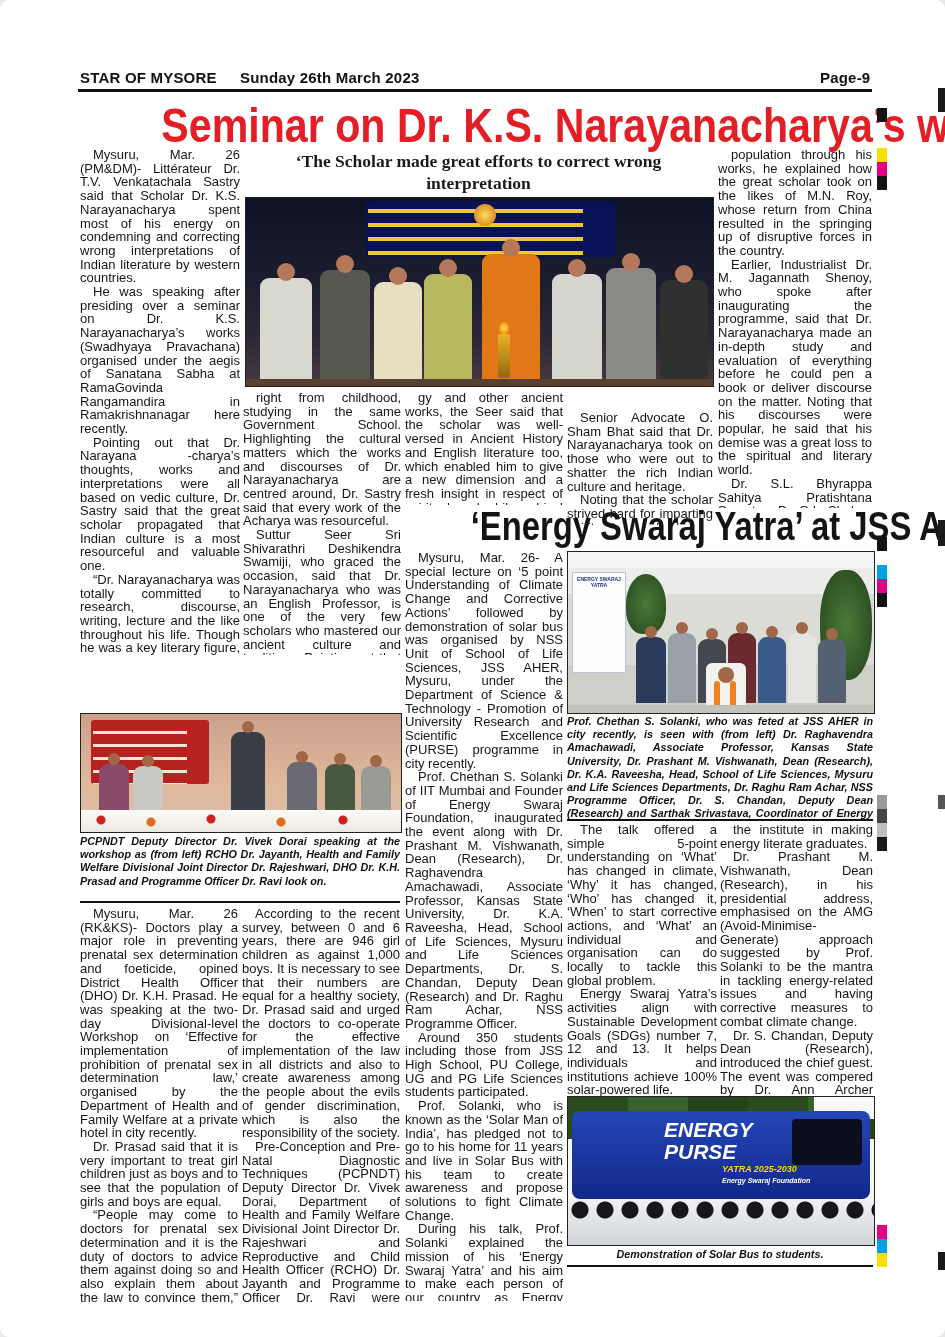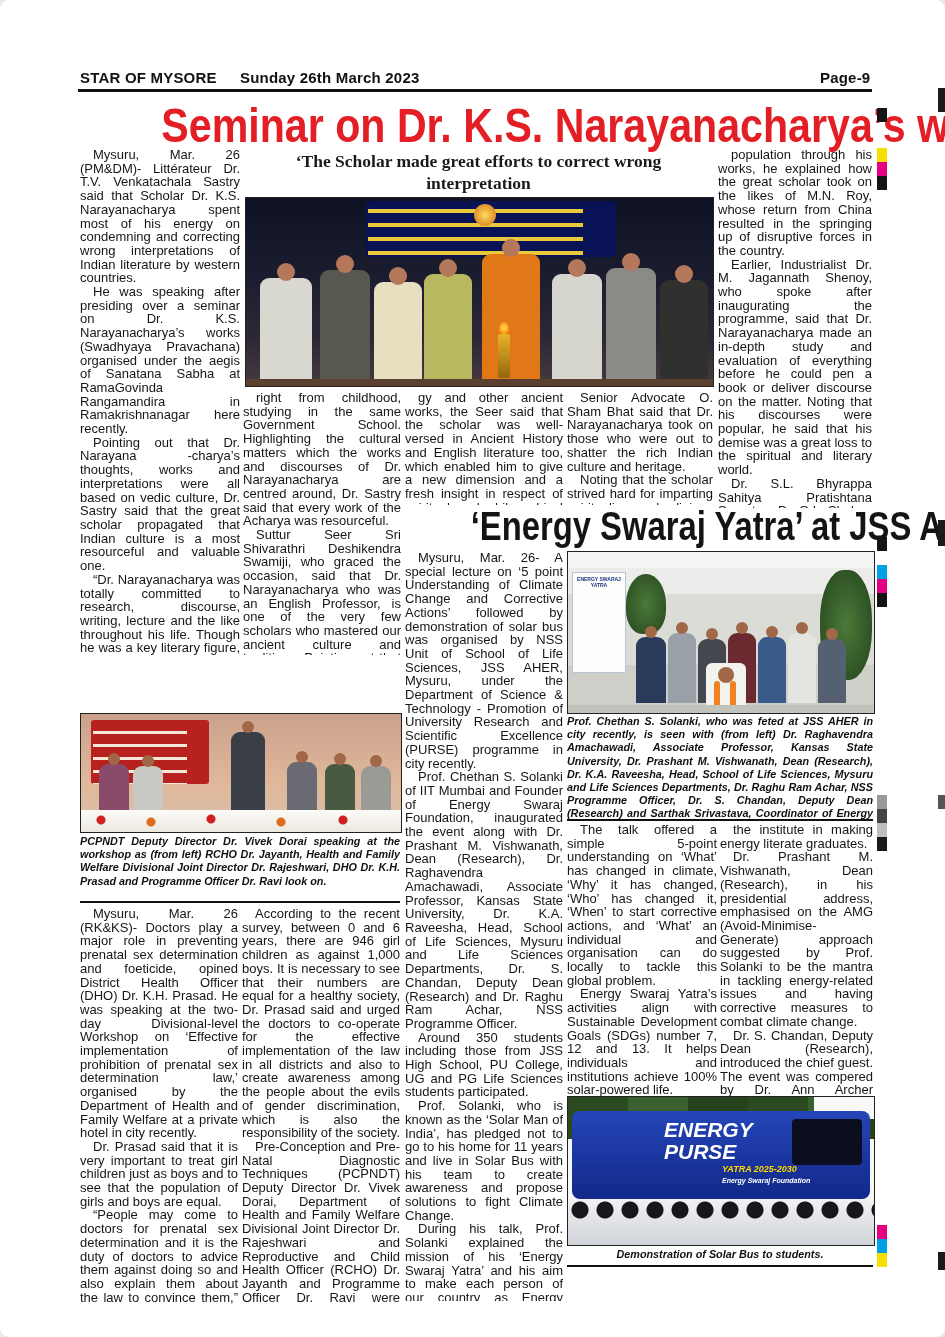--- a/index.html
+++ b/index.html
@@ -79,21 +79,21 @@
       <p>“Dr. Narayanacharya was totally committed to research, discourse, writing, lecture and the like throughout his life. Though he was a key literary figure, it is disappointing to note that the scholar was more identified with mythology only,” he said.</p>
       <p>Recalling his association with Dr. Narayanacharya, he said that both of them were from Kanakapura and were friends</p>
     </div>
   <div class="col" style="left:243px;top:391px;width:158px;height:264px;">
       <p>right from childhood, studying in the same Government School. Highlighting the cultural matters which the works and discourses of Dr. Narayanacharya are centred around, Dr. Sastry said that every work of the Acharya was resourceful.</p>
       <p>Suttur Seer Sri Shivarathri Deshikendra Swamiji, who graced the occasion, said that Dr. Narayanacharya who was an English Professor, is one of the very few scholars who mastered our ancient culture and traditions. Pointing out that Dr. Narayanacharya was an authoritative figure on mytholo-</p>
     </div>
   <div class="col" style="left:405px;top:391px;width:158px;height:114px;">
       <p>gy and other ancient works, the Seer said that the scholar was well-versed in Ancient History and English literature too, which enabled him to give a new dimension and a fresh insight in respect of spiritual and philosophical matters.</p>
     </div>
-  <div class="col" style="left:567px;top:391px;width:146px;height:114px;">
+  <div class="col" style="left:567px;top:411px;width:146px;height:114px;">
       <p>Senior Advocate O. Sham Bhat said that Dr. Narayanacharya took on those who were out to shatter the rich Indian culture and heritage.</p>
       <p>Noting that the scholar strived hard for imparting spiritualism and religious devotion among our</p>
     </div>
   <div class="col" style="left:718px;top:148px;width:154px;height:360px;">
       <p>population through his works, he explained how the great scholar took on the likes of M.N. Roy, whose return from China resulted in the springing up of disruptive forces in the country.</p>
       <p>Earlier, Industrialist Dr. M. Jagannath Shenoy, who spoke after inaugurating the programme, said that Dr. Narayanacharya made an in-depth study and evaluation of everything before he could pen a book or deliver discourse on the matter. Noting that his discourses were popular, he said that his demise was a great loss to the spiritual and literary world.</p>
       <p>Dr. S.L. Bhyrappa Sahitya Pratishtana Secretary Dr. G.L. Shekar, Sanatana Sabha President N.S. Dwarakanath, Vice-President Prof. S. Ramprasad, Secretary Vid. G.N. Bhatta and others were present.</p>
     </div>
 
   <div class="abs h-blk" style="left:403px;top:503px;width:470px;height:44px;font-size:41px;">

